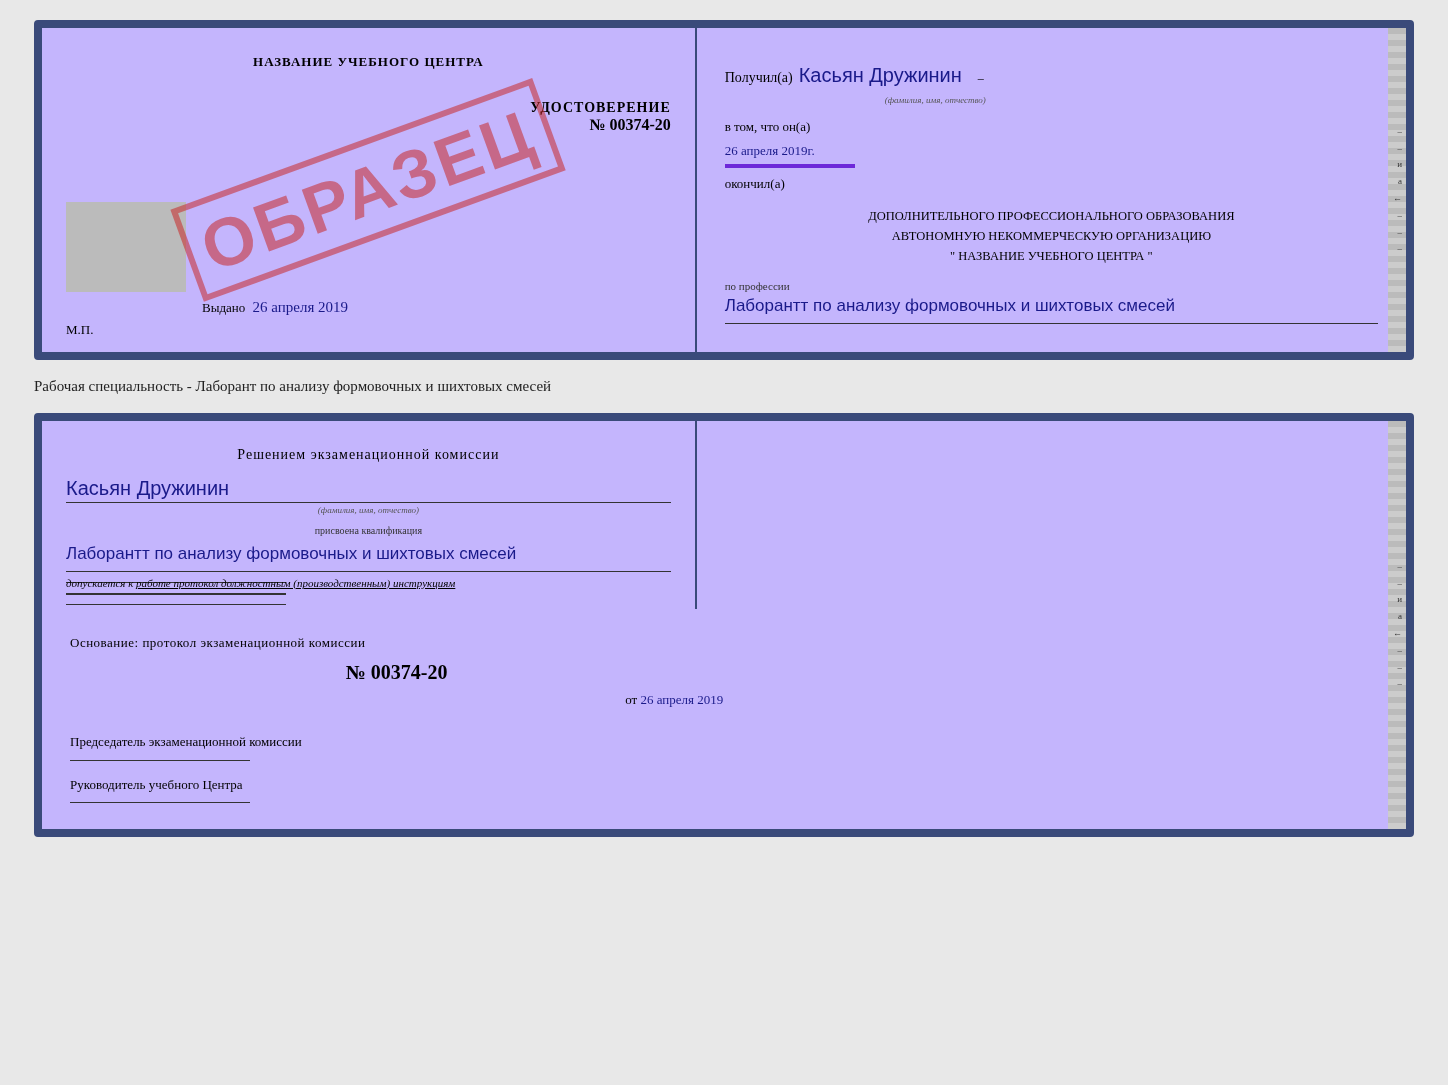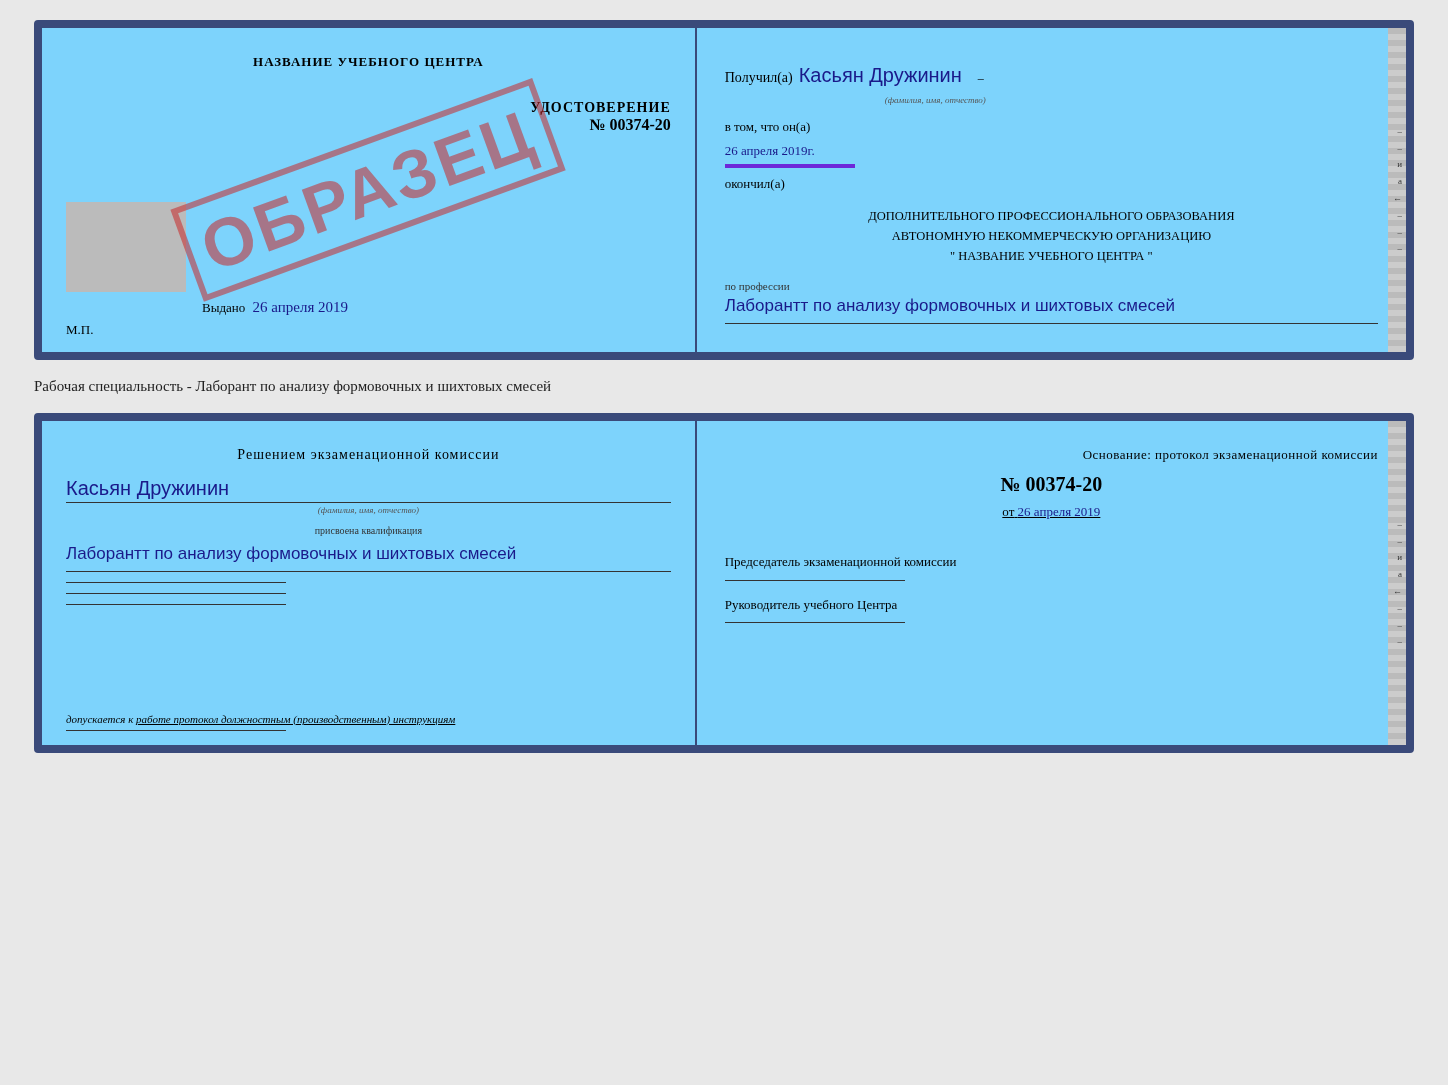--- a/index.html
+++ b/index.html
@@ -10,35 +10,36 @@
       min-height: 1085px;
       display: flex;
       flex-direction: column;
       align-items: center;
       padding: 20px;
       gap: 18px;
     }
 
     
     .doc-card {
-      background: #7dd3fc;
+      background: #c4b5fd;
       border: 8px solid #3a4a7a;
       border-radius: 4px;
       width: 1380px;
       display: flex;
       position: relative;
       overflow: hidden;
     }
 
     .doc-card-top {
       height: 340px;
     }
 
     .doc-card-bottom {
-      height: 340px;
+      height: 424px;
+      flex-direction: column;
     }
 
     
     .left-panel {
       width: 48%;
       border-right: 2px solid #3a4a7a;
       padding: 18px 24px;
       position: relative;
       overflow: hidden;
     }
@@ -303,25 +304,25 @@
     </div>
 
     <div style="position:absolute;bottom:20px;left:24px;right:36px;font-size:11px;font-style:italic;">
       <span>допускается к</span>
       <u><span>работе протокол должностным (производственным) инструкциям</span></u>
     </div>
     <div style="border-bottom:1px solid #333;width:220px;position:absolute;bottom:14px;left:24px;"></div>
   </div>
 
   <div class="right-panel" style="position:relative;">
-    <div style="font-size:13px;text-align:right;letter-spacing:0.5px;margin-top:8px;margin-bottom:10px;">Основание: протокол экзаменационной комиссии</div>
+    <div style="font-size:13px;text-align:left;letter-spacing:0.5px;margin-top:8px;margin-bottom:10px;">Основание: протокол экзаменационной комиссии</div>
 
     <div style="font-size:20px;font-weight:bold;text-align:center;margin-bottom:8px;">№ 00374-20</div>
 
-    <div style="font-size:13px;text-align:center;margin-bottom:32px;text-decoration:underline;">
+    <div style="font-size:13px;text-align:right;margin-bottom:24px;">
       <span>от</span>
       <span style="font-family:'Segoe Script','Comic Sans MS',cursive;color:#1a1a8a;">26 апреля 2019</span>
     </div>
 
     <div style="font-size:13px;line-height:1.5;margin-bottom:6px;">Председатель экзаменационной комиссии</div>
     <span class="blank-line"></span>
 
     <div style="font-size:13px;line-height:1.5;margin-top:14px;margin-bottom:6px;">Руководитель учебного Центра</div>
     <span class="blank-line"></span>
   </div>

